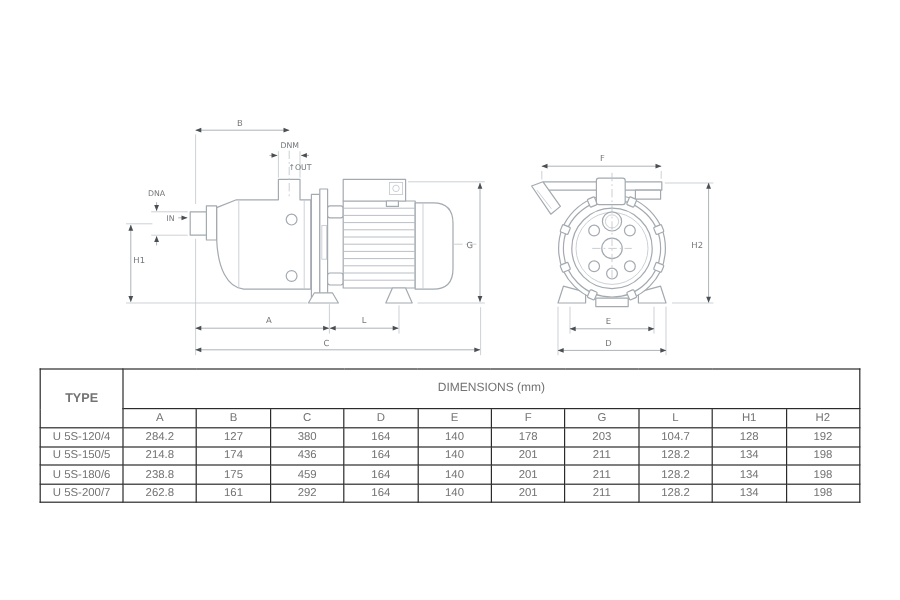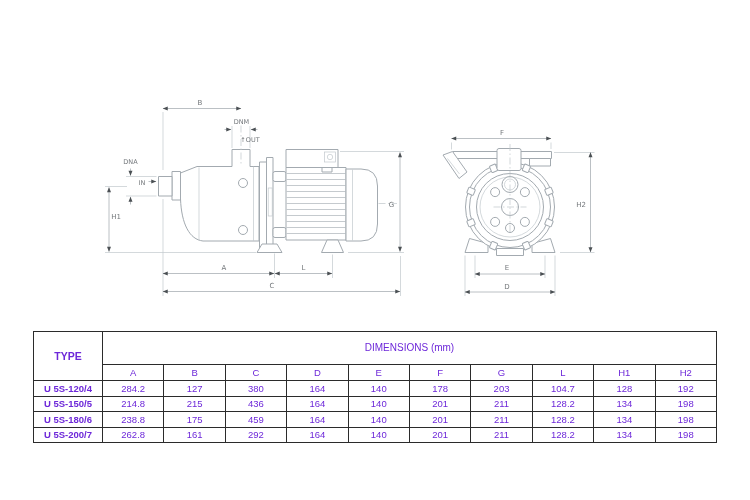--- a/index.html
+++ b/index.html
@@ -9,30 +9,30 @@
   svg{position:absolute;left:0;top:0;}
   .ol {fill:#fff;stroke:#a3aab0;stroke-width:1;stroke-linejoin:round;}
   .on {fill:none;stroke:#a3aab0;stroke-width:1;}
   .fin{fill:none;stroke:#b6bcc2;stroke-width:.8;}
   .lt {fill:none;stroke:#c2c8cd;stroke-width:.7;}
   .dim{fill:none;stroke:#a9b0b5;stroke-width:.8;}
   .cl {fill:none;stroke:#bfc5ca;stroke-width:.7;stroke-dasharray:7 2.5 1.5 2.5;}
   .lbl  {fill:#73777b;font:7px "DejaVu Sans",sans-serif;}
   .lbl-s{fill:#73777b;font:6.5px "DejaVu Sans",sans-serif;}
   
-  #dims-table{position:absolute;left:33px;top:331px;width:683px;border-collapse:collapse;
-              table-layout:fixed;border:1.5px solid #2b2b2b;color:#6d28d9;}
+  #dims-table{position:absolute;left:33px;top:307px;width:683px;border-collapse:collapse;
+              table-layout:fixed;border:1.5px solid #2b2b2b;color:#737373;}
   #dims-table td{border:1px solid #2b2b2b;text-align:center;vertical-align:middle;
                  padding:1px 2px;line-height:1;font-size:9.5px;white-space:nowrap;overflow:hidden;}
   #dims-table tr.hdr1{height:33px;}
   #dims-table tr.hdr2{height:16px;}
   #dims-table tr.data{height:15.5px;}
   .type-h{font-weight:bold;font-size:10.5px !important;}
   .dims-h{font-weight:normal;font-size:10px !important;}
-  .type-c{font-weight:bold;}
+  .type-c{font-weight:normal;}
 </style>
 </head>
 <body>
 
 <div id="stage">
 
 <svg width="750" height="310" viewBox="0 0 750 310">
   <defs>
     <marker id="ar" viewBox="0 0 10 10" refX="9.5" refY="5" markerWidth="6.5" markerHeight="5" orient="auto-start-reverse" markerUnits="userSpaceOnUse">
       <path d="M0,1 L10,5 L0,9 Z" fill="#4a4f53"></path>
@@ -208,21 +208,21 @@
     <td>140</td>
     <td>178</td>
     <td>203</td>
     <td>104.7</td>
     <td>128</td>
     <td>192</td>
   </tr>
   <tr class="data">
     <td class="type-c">U 5S-150/5</td>
     <td>214.8</td>
-    <td>215</td>
+    <td>174</td>
     <td>436</td>
     <td>164</td>
     <td>140</td>
     <td>201</td>
     <td>211</td>
     <td>128.2</td>
     <td>134</td>
     <td>198</td>
   </tr>
   <tr class="data">

